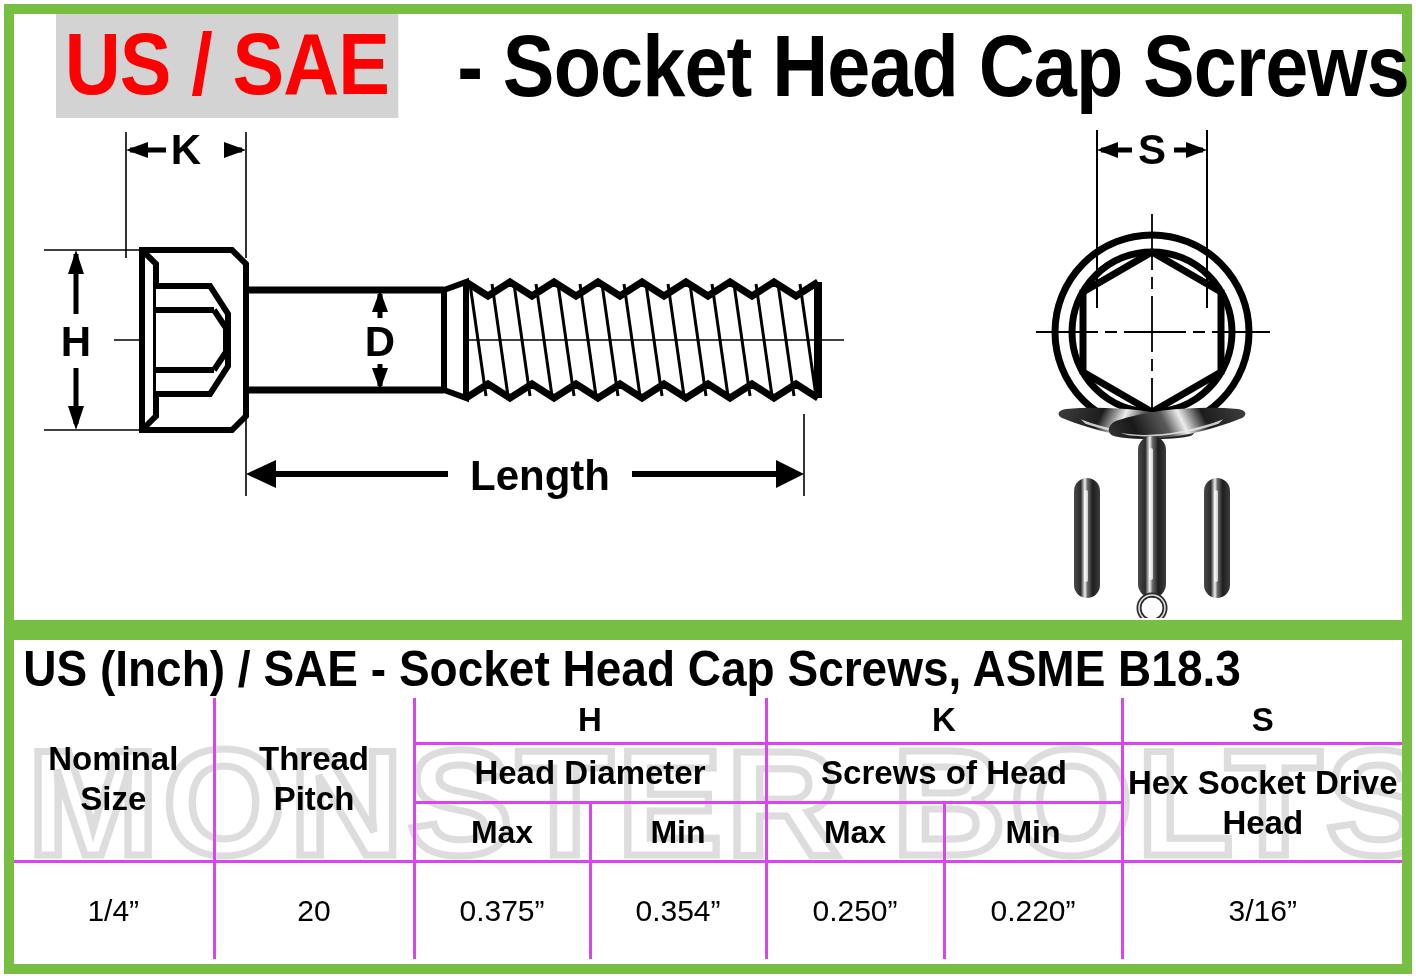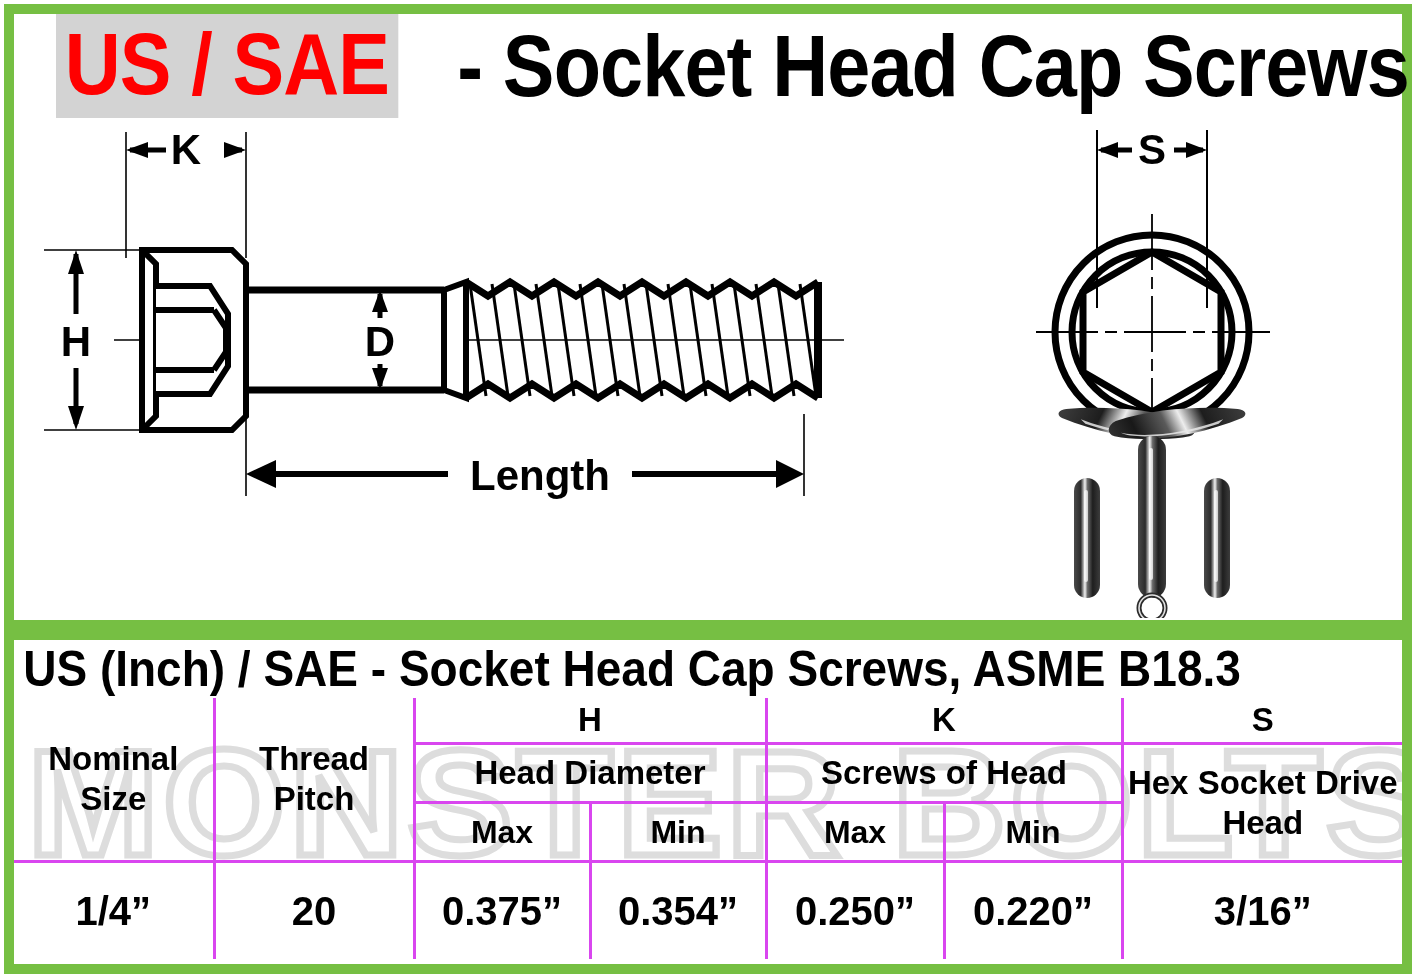--- a/index.html
+++ b/index.html
@@ -99,21 +99,21 @@
     font-weight:bold;
     color:#000;
     background:transparent;
     padding:0;
   }
   td.hdr-letter{font-size:33px;height:44px;}
   td.hdr-name{font-size:33px;height:56px;line-height:36px;}
   td.hdr-minmax{font-size:32px;height:56px;}
   td.hdr-stack{font-size:33px;line-height:40px;}
   td.data-cell{
-    font-weight:bold;font-size:40px;height:96px;text-align:center;
+    font-weight:normal;font-size:30px;height:96px;text-align:center;
   }
   
   tr td:first-child{border-left:none;}
   tr td:last-child{border-right:none;}
   tr:first-child td{border-top:none;}
   tr:last-child td{border-bottom:none;}
 </style>
 </head>
 <body>
 

